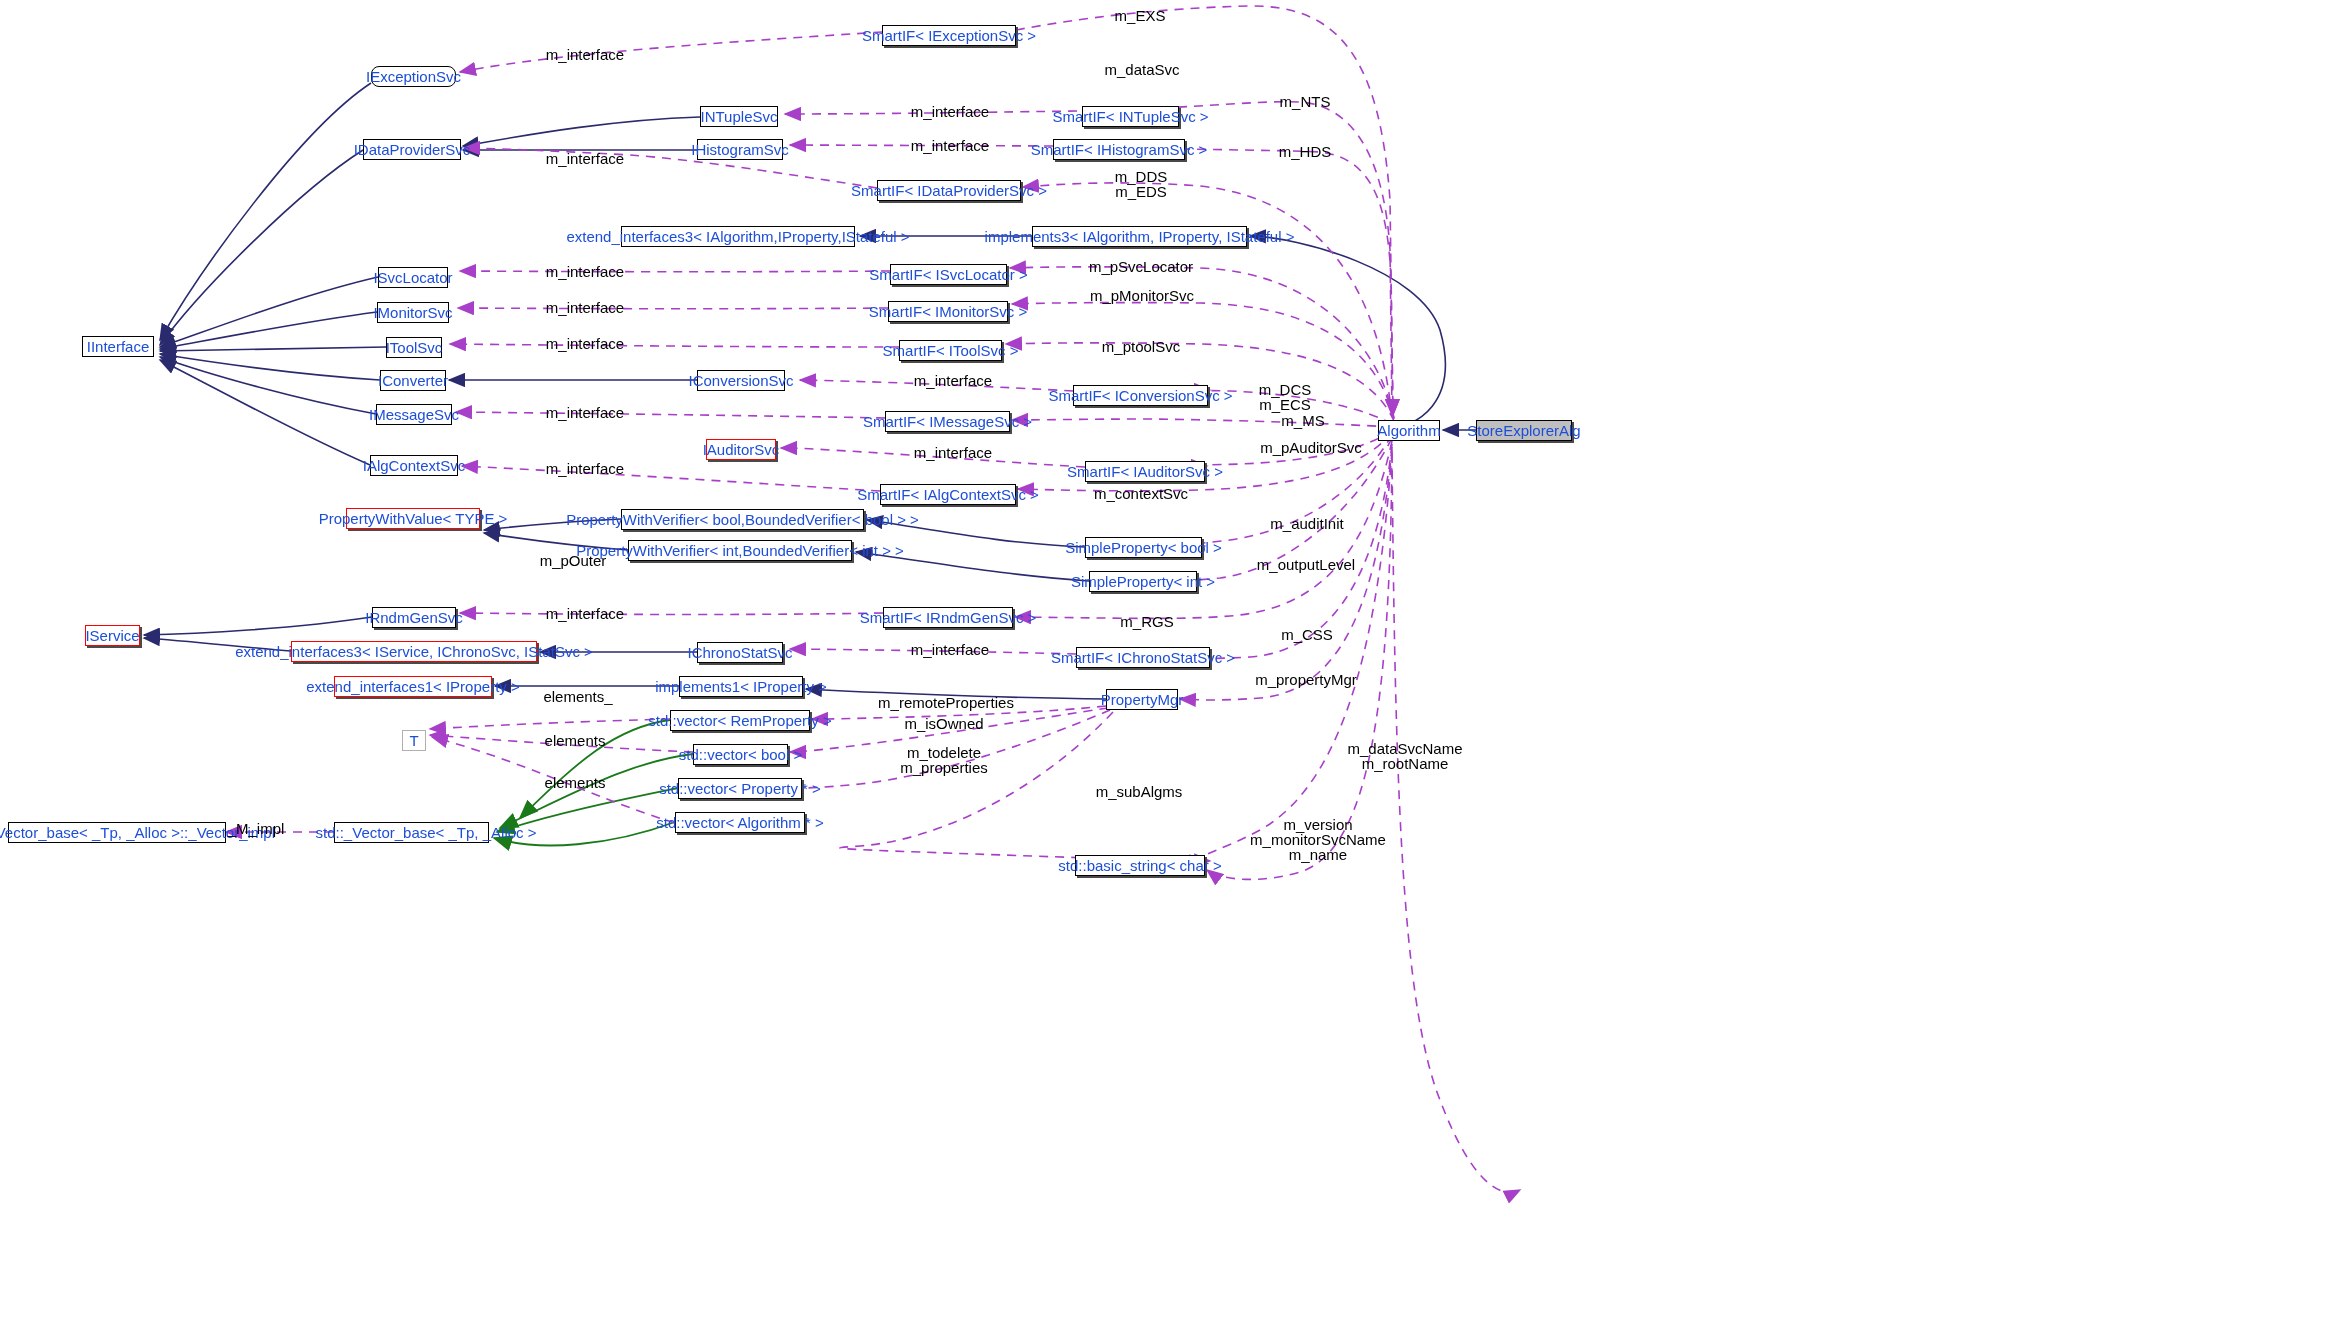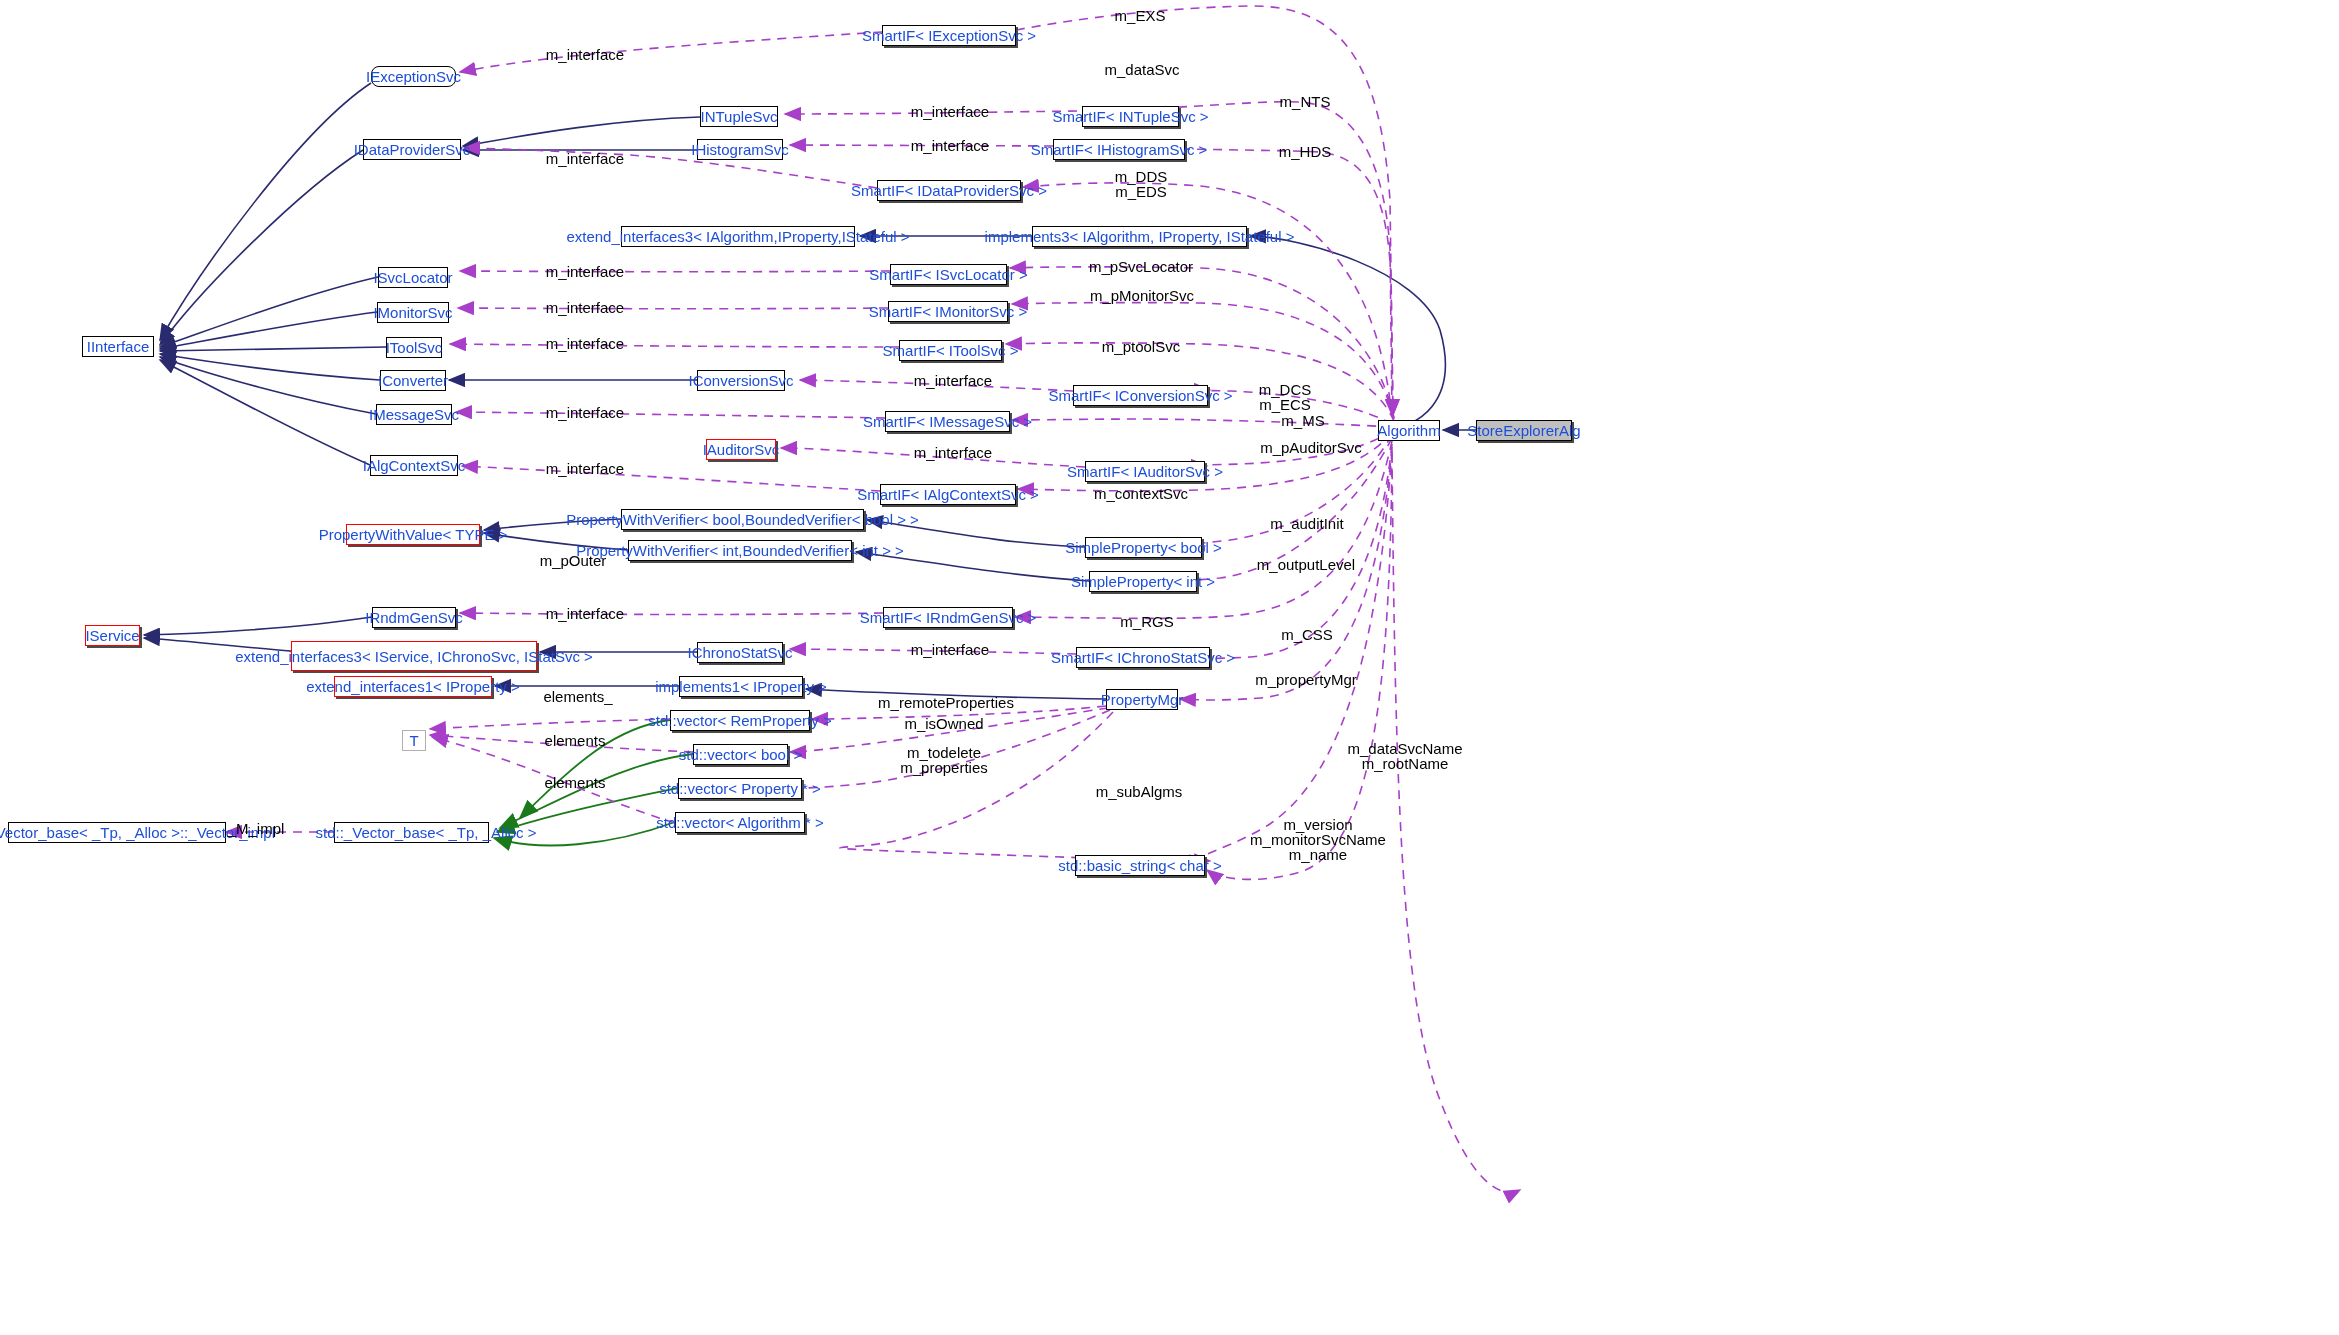--- a/index.html
+++ b/index.html
@@ -192,42 +192,42 @@
       </div>
       <div class="node" style="left: 1076px; top: 647px; width: 134px; height: 21px;">
         <span>SmartIF&lt; IChronoStatSvc &gt;</span>
       </div>
       <div class="node plain" style="left: 621px; top: 226px; width: 234px; height: 21px;">
         <span>extend_interfaces3&lt; IAlgorithm,IProperty,IStateful &gt;</span>
       </div>
       <div class="node" style="left: 1032px; top: 226px; width: 215px; height: 21px;">
         <span>implements3&lt; IAlgorithm, IProperty, IStateful &gt;</span>
       </div>
-      <div class="node red" style="left: 346px; top: 524px; width: 134px; height: 21px;">
+      <div class="node red" style="left: 346px; top: 508px; width: 134px; height: 21px;">
         <span>PropertyWithValue&lt; TYPE &gt;</span>
       </div>
       <div class="node" style="left: 621px; top: 509px; width: 243px; height: 21px;">
         <span>PropertyWithVerifier&lt; bool,BoundedVerifier&lt; bool &gt; &gt;</span>
       </div>
       <div class="node" style="left: 628px; top: 540px; width: 224px; height: 21px;">
         <span>PropertyWithVerifier&lt; int,BoundedVerifier&lt; int &gt; &gt;</span>
       </div>
       <div class="node" style="left: 1085px; top: 537px; width: 117px; height: 21px;">
         <span>SimpleProperty&lt; bool &gt;</span>
       </div>
       <div class="node" style="left: 1089px; top: 571px; width: 108px; height: 21px;">
         <span>SimpleProperty&lt; int &gt;</span>
       </div>
       <div class="node red" style="left: 85px; top: 625px; width: 55px; height: 21px;">
         <span>IService</span>
       </div>
       <div class="node" style="left: 372px; top: 607px; width: 84px; height: 21px;">
         <span>IRndmGenSvc</span>
       </div>
-      <div class="node red" style="left: 291px; top: 641px; width: 246px; height: 30px;">
+      <div class="node red" style="left: 291px; top: 641px; width: 246px; height: 21px;">
         <span>extend_interfaces3&lt; IService, IChronoSvc, IStatSvc &gt;</span>
       </div>
       <div class="node" style="left: 697px; top: 642px; width: 86px; height: 21px;">
         <span>IChronoStatSvc</span>
       </div>
       <div class="node red" style="left: 334px; top: 676px; width: 158px; height: 21px;">
         <span>extend_interfaces1&lt; IProperty &gt;</span>
       </div>
       <div class="node" style="left: 679px; top: 676px; width: 124px; height: 21px;">
         <span>implements1&lt; IProperty &gt;</span>

